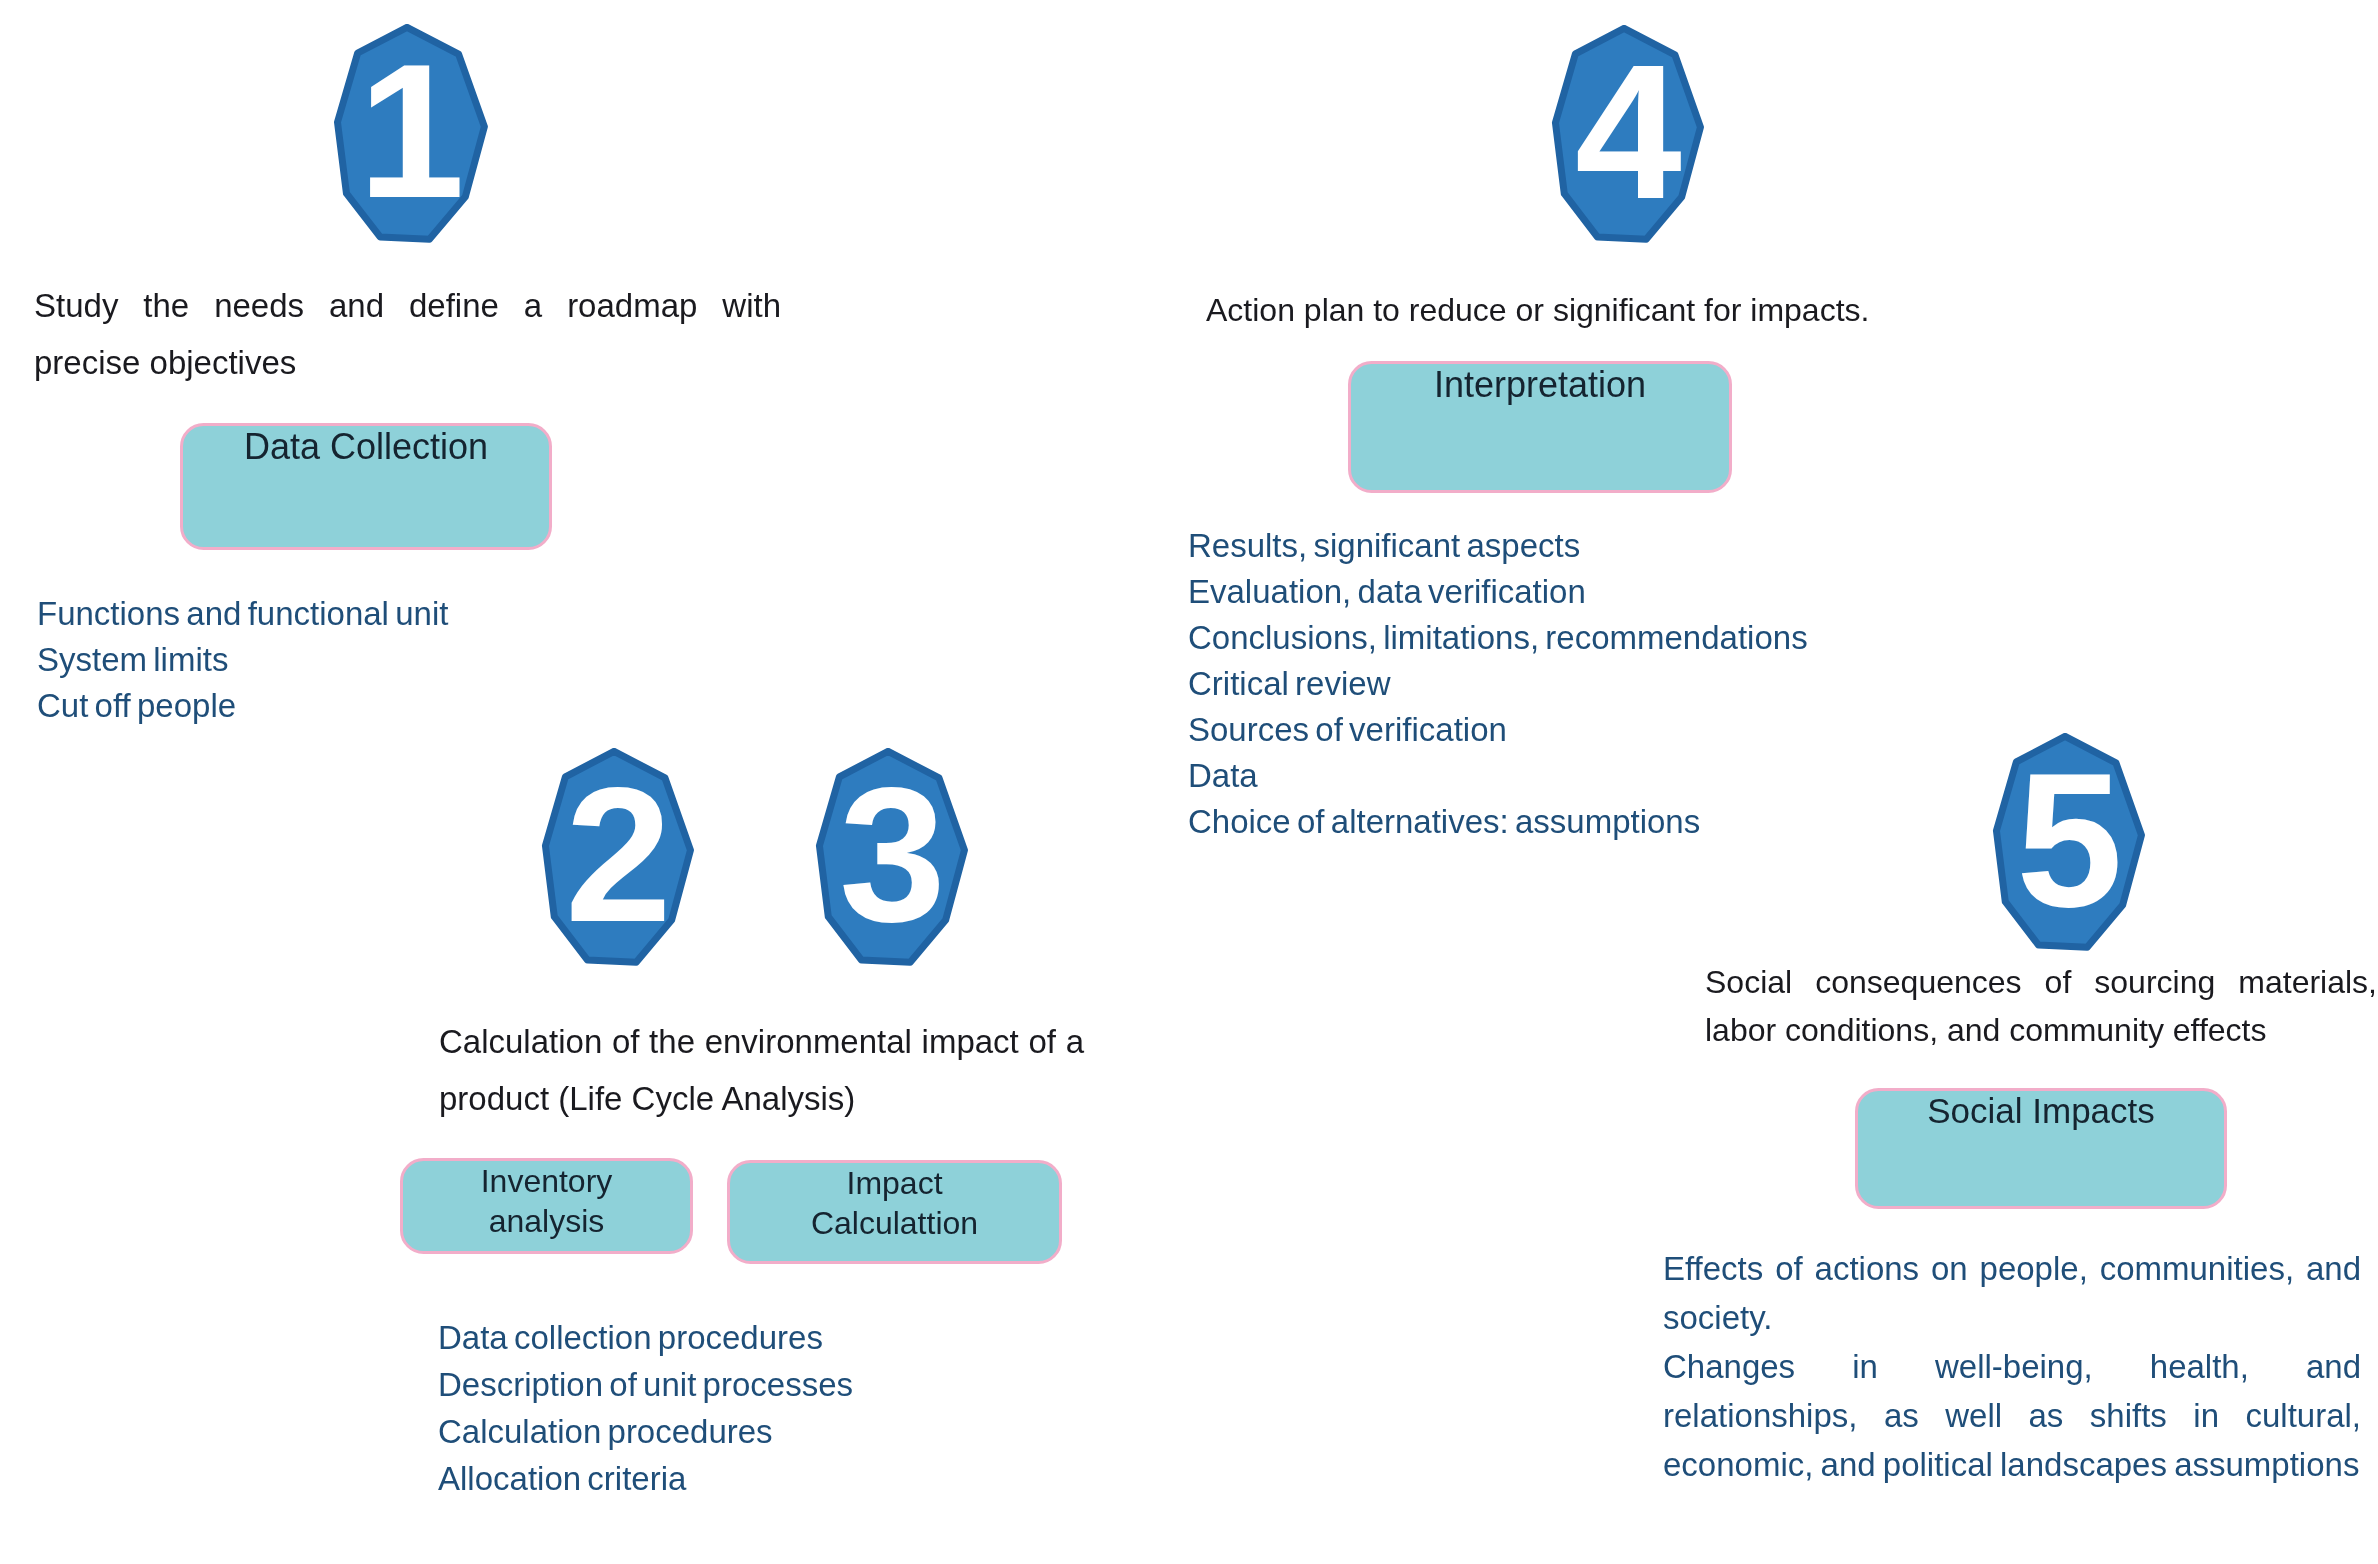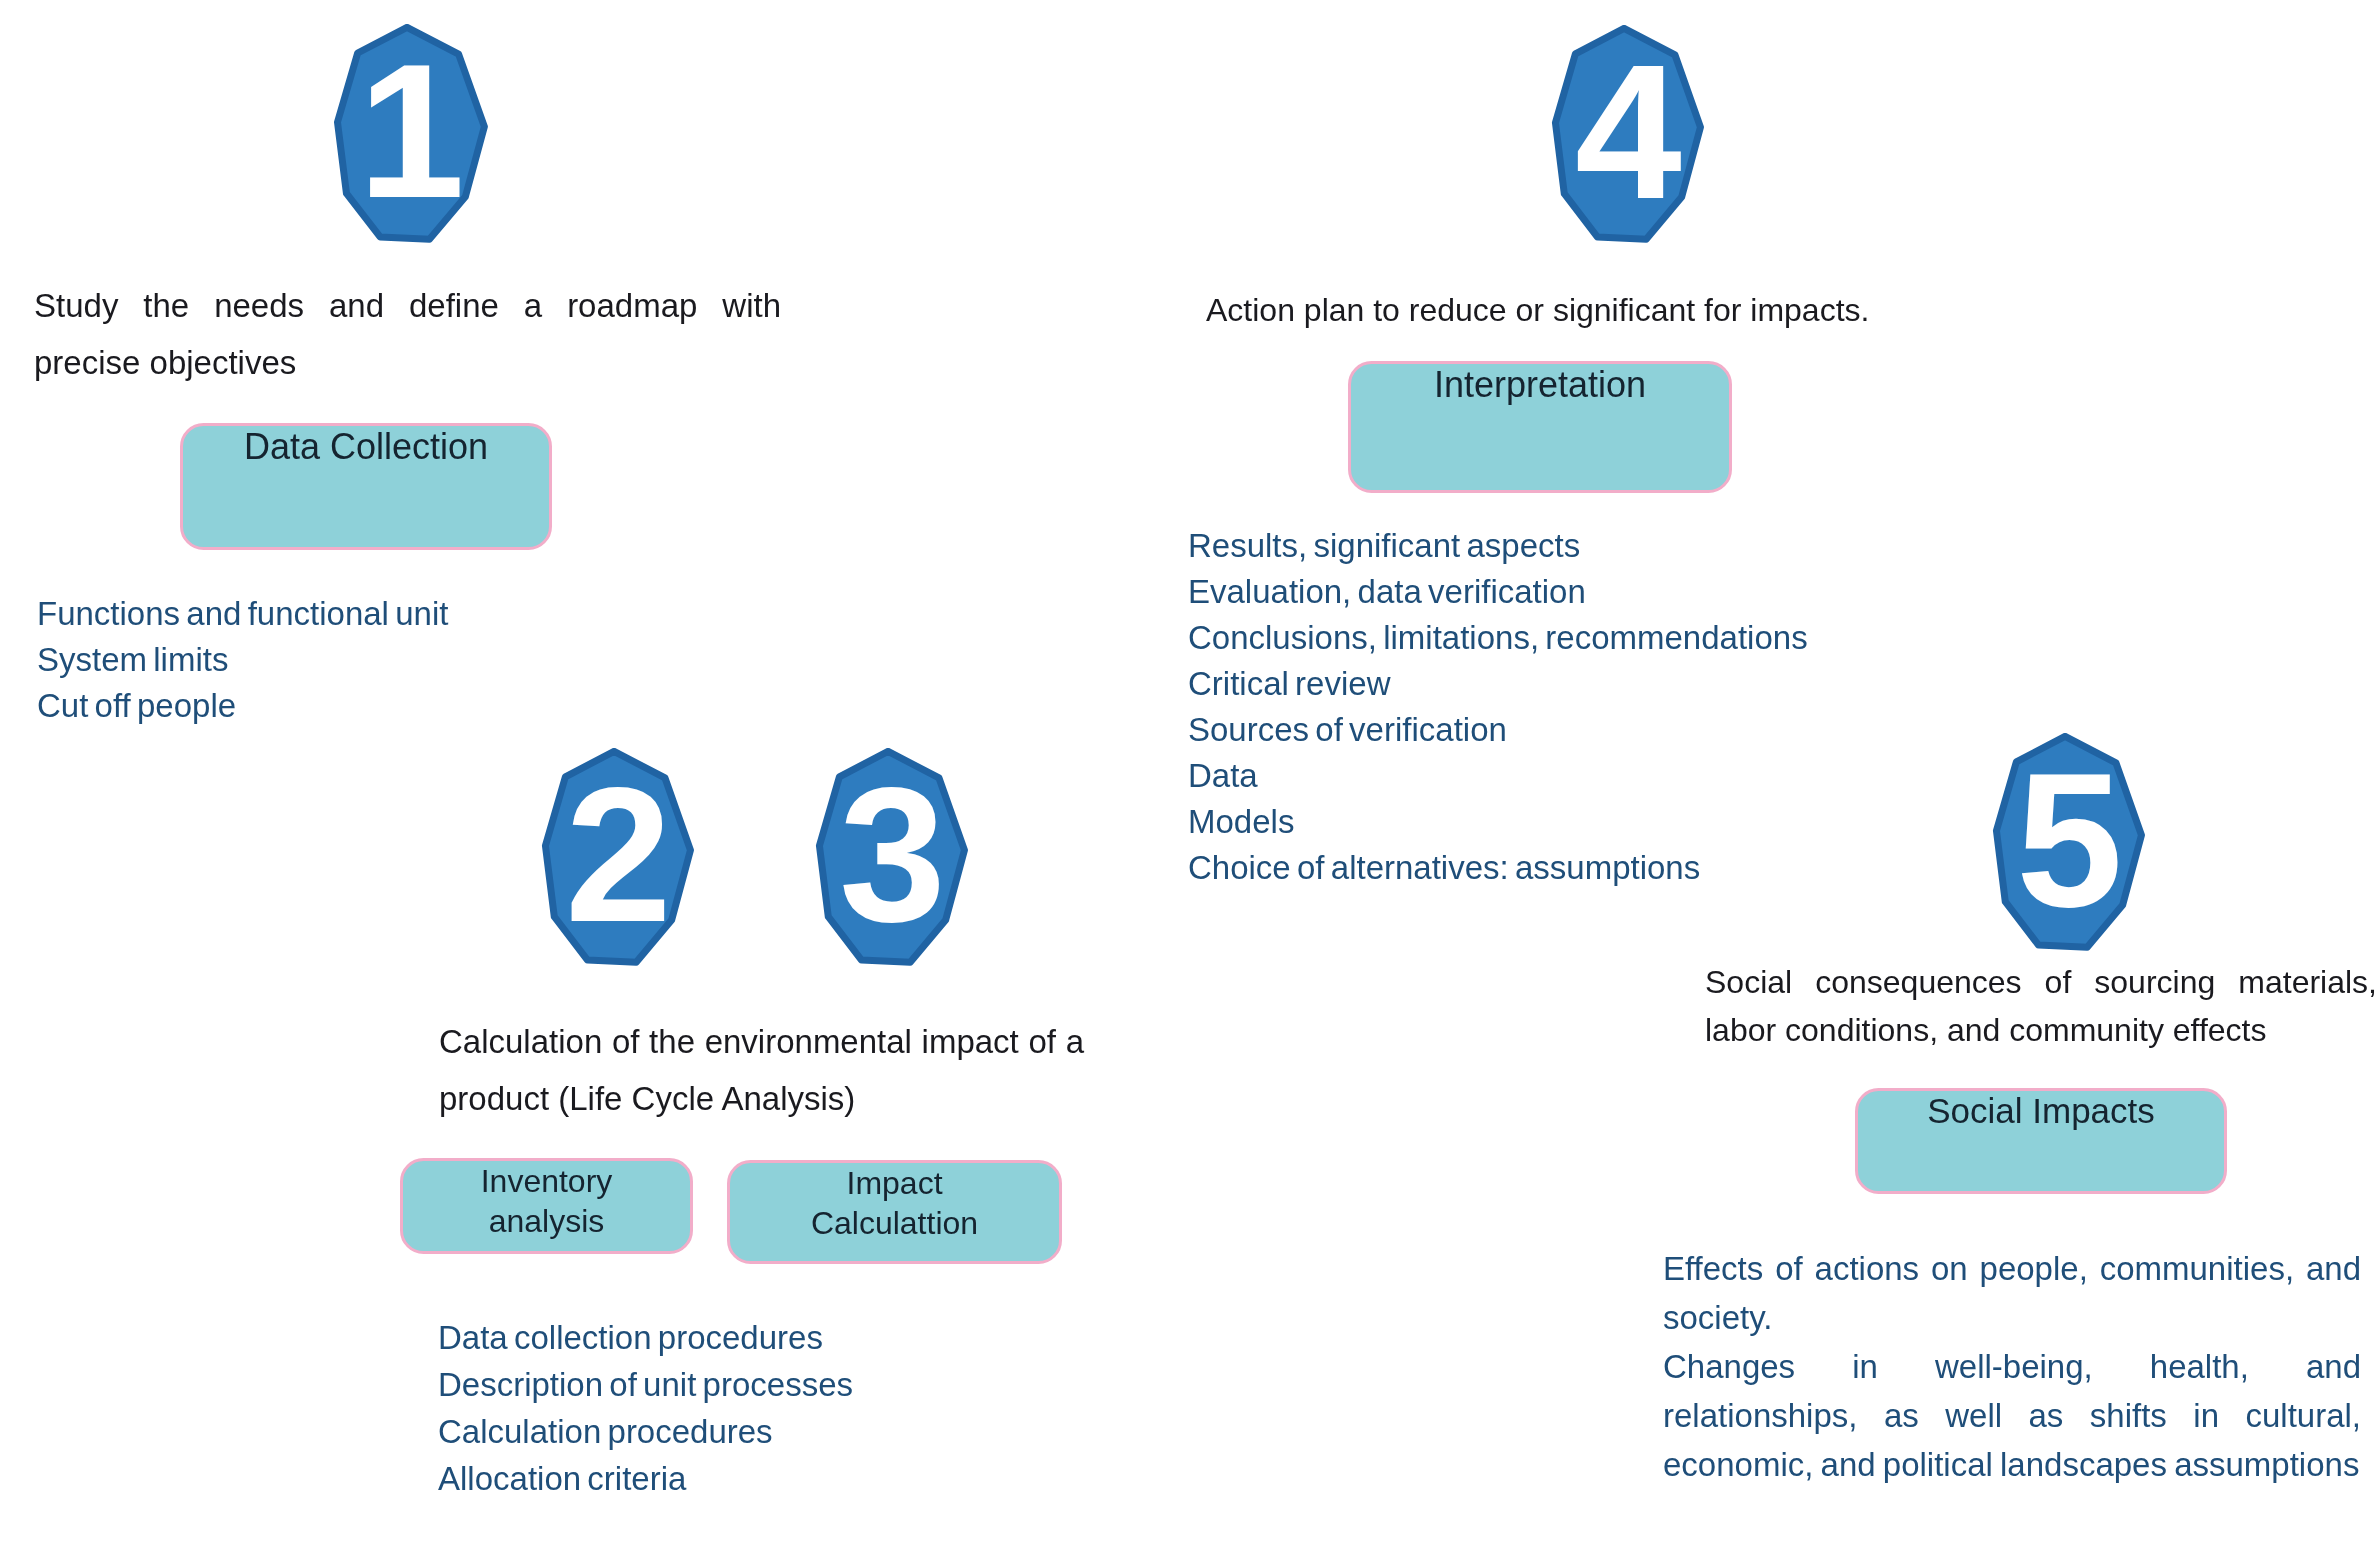--- a/index.html
+++ b/index.html
@@ -96,34 +96,33 @@
     <span>Interpretation</span>
   </div>
 
   <div class="blue-list" style="left:1188px;top:523px;line-height:46px">
     <div>Results, significant aspects</div>
     <div>Evaluation, data verification</div>
     <div>Conclusions, limitations, recommendations</div>
     <div>Critical review</div>
     <div>Sources of verification</div>
     <div>Data</div>
-    <div>Models</div>
     <div>Choice of alternatives: assumptions</div>
   </div>
 
   <div class="badge" style="left:1992px;top:733px;width:155px;height:222px">
     <svg viewBox="0 0 140 200" preserveAspectRatio="none">
       <polygon points="66,3 112,27 135,92 118,155 86,193 42,191 12,152 4,88 22,26" fill="#2e7cbf" stroke="#2063a3" stroke-width="7" stroke-linejoin="round" vector-effect="non-scaling-stroke"></polygon>
     </svg>
     <span class="badge-num">5</span>
   </div>
 
   <p class="desc" style="left:1705px;top:958px;width:672px;font-size:32px;line-height:48px">Social consequences of sourcing materials, labor conditions, and community effects</p>
 
-  <div class="pill" style="left:1855px;top:1088px;width:372px;height:106px;font-size:35px">
+  <div class="pill" style="left:1855px;top:1088px;width:372px;height:121px;font-size:35px">
     <span>Social Impacts</span>
   </div>
 
   <div class="blue-par" style="left:1663px;top:1244px;width:698px;line-height:49px">
     <p>Effects of actions on people, communities, and society.</p>
     <p>Changes in well-being, health, and relationships, as well as shifts in cultural, economic, and political landscapes assumptions</p>
   </div>
 
 </div>
 

